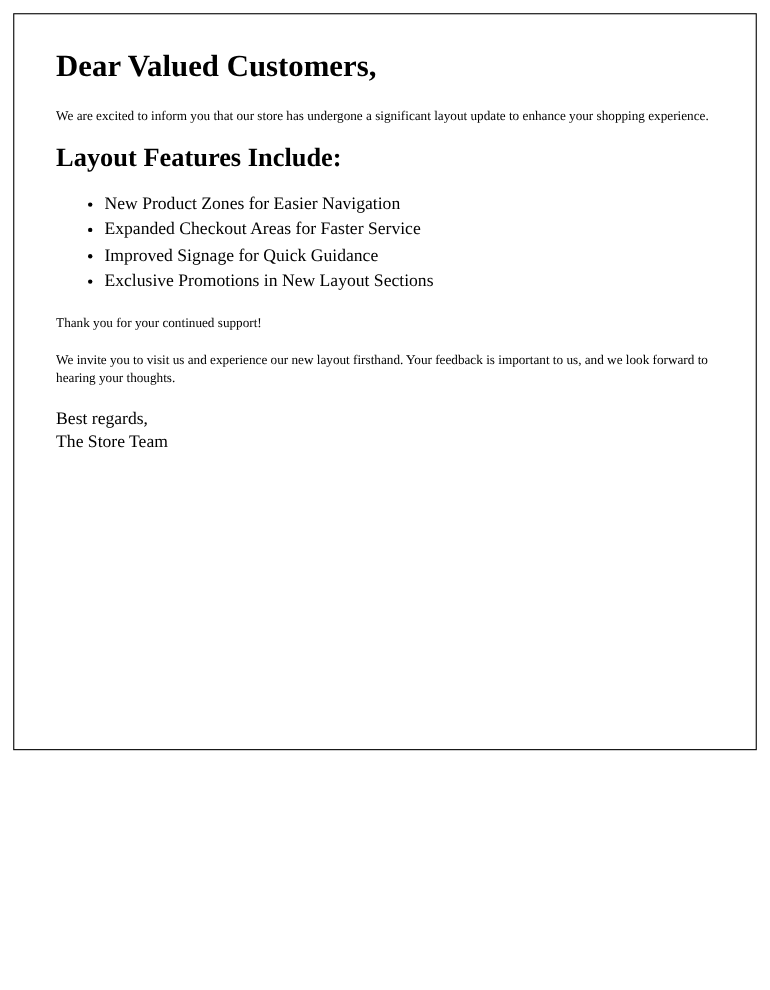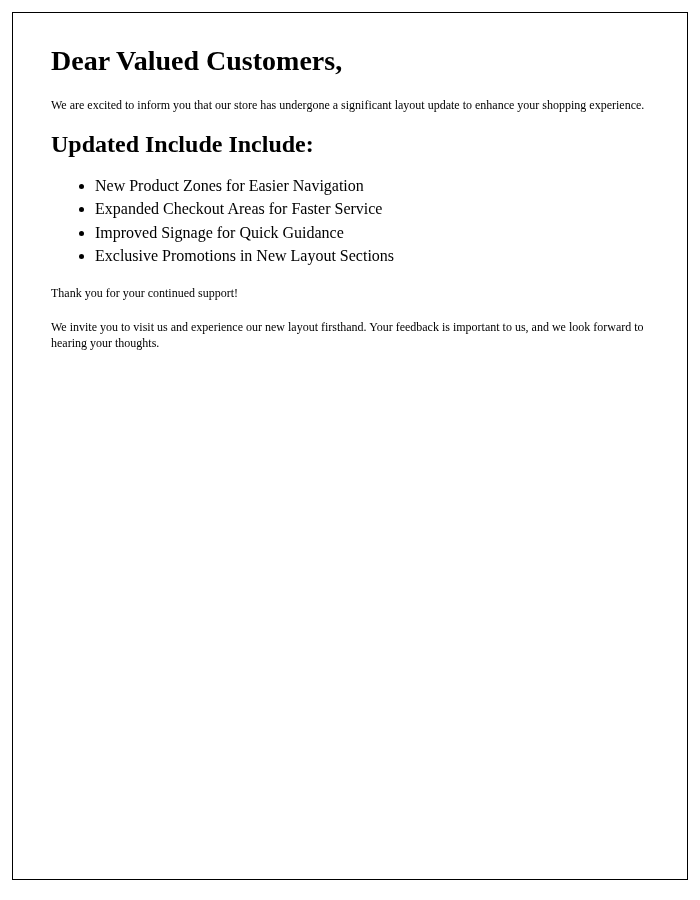--- a/index.html
+++ b/index.html
@@ -9,21 +9,21 @@
     }
     body {
       font-family: "Times New Roman", Times, serif;
       background: #fff;
       padding: 12px;
       width: 700px;
     }
     .page {
       border: 1px solid #000;
       padding: 32px 38px;
-      height: 868px;
+      height: 670px;
     }
     h1 {
       font-size: 28px;
       font-weight: bold;
       margin-bottom: 20px;
     }
     h2 {
       font-size: 24px;
       font-weight: bold;
       margin-bottom: 16px;
@@ -46,22 +46,26 @@
       font-size: 16px;
       line-height: 1.35;
     }
   </style>
 </head>
 <body>
 
 <div class="page">
   <h1>Dear Valued Customers,</h1>
   <p>We are excited to inform you that our store has undergone a significant layout update to enhance your shopping experience.</p>
-  <h2>Updated Include Include:</h2>
+  <h2>Layout Features Include:</h2>
   <ul>
     <li>New Product Zones for Easier Navigation</li>
     <li>Expanded Checkout Areas for Faster Service</li>
     <li>Improved Signage for Quick Guidance</li>
     <li>Exclusive Promotions in New Layout Sections</li>
   </ul>
   <p>Thank you for your continued support!</p>
   <p>We invite you to visit us and experience our new layout firsthand. Your feedback is important to us, and we look forward to hearing your thoughts.</p>
+  <div class="signoff">
+    <div>Best regards,</div>
+    <div>The Store Team</div>
+  </div>
 </div>
 
 </body></html>

